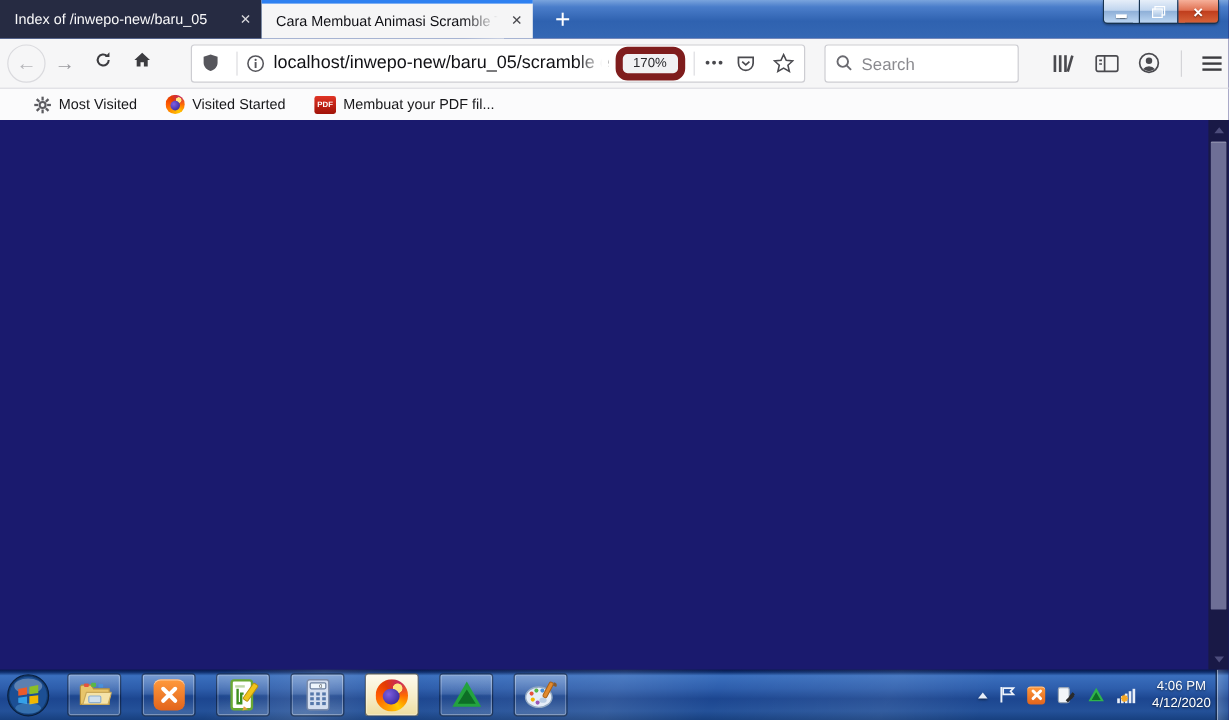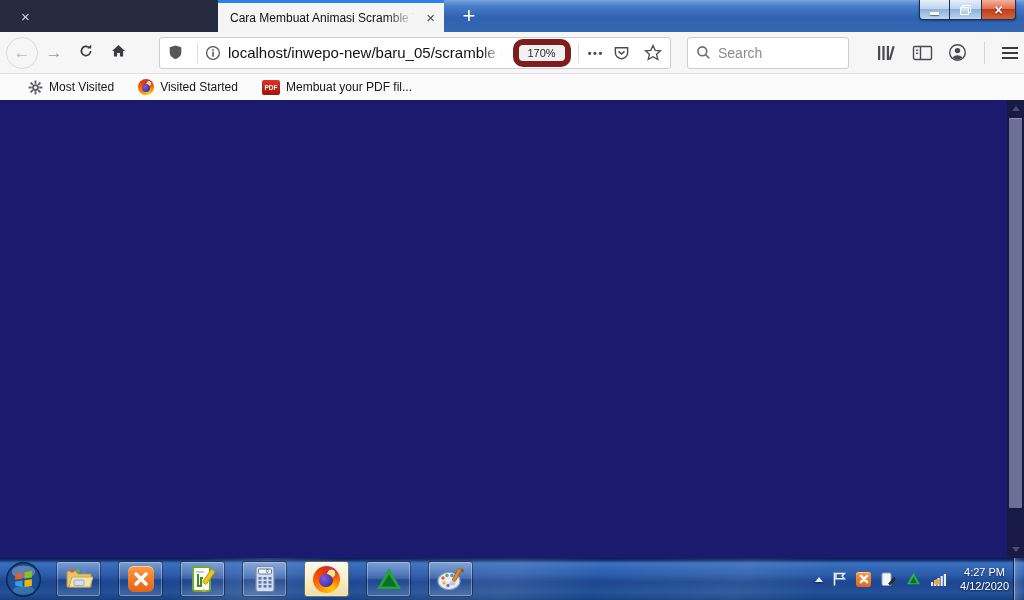--- a/index.html
+++ b/index.html
@@ -112,20 +112,21 @@
     background:linear-gradient(90deg, rgba(255,255,255,.22), rgba(255,255,255,.05)); }
   .ticon { display:flex; align-items:center; justify-content:center; }
 </style>
 </head>
 <body>
 
 <div class="screen">
 
   <header class="titlebar">
     <div class="tab inactive">
+      <span class="tab-title">Index of /inwepo-new/baru_05</span>
       <span class="tab-close">×</span>
     </div>
     <div class="tab active">
       <span class="tab-title">Cara Membuat Animasi Scramble T</span>
       <span class="tab-fade"></span>
       <span class="tab-close">×</span>
     </div>
     <div class="newtab">+</div>
     <div class="win-controls">
       <div class="wc min">
@@ -410,20 +411,20 @@
             </g>
             <g stroke="#f5a623" stroke-width="1.6">
               <line x1="5" y1="8" x2="9" y2="12"></line>
               <line x1="9" y1="8" x2="5" y2="12"></line>
               <line x1="7" y1="7" x2="7" y2="13"></line>
               <line x1="4" y1="10" x2="10" y2="10"></line>
             </g>
           </svg>
       </span>
       <div class="clock">
-        <span>4:27 PM</span>
+        <span>4:06 PM</span>
         <span>4/12/2020</span>
       </div>
     </div>
     <div class="show-desktop"></div>
   </footer>
 
 </div>
 
 </body></html>

